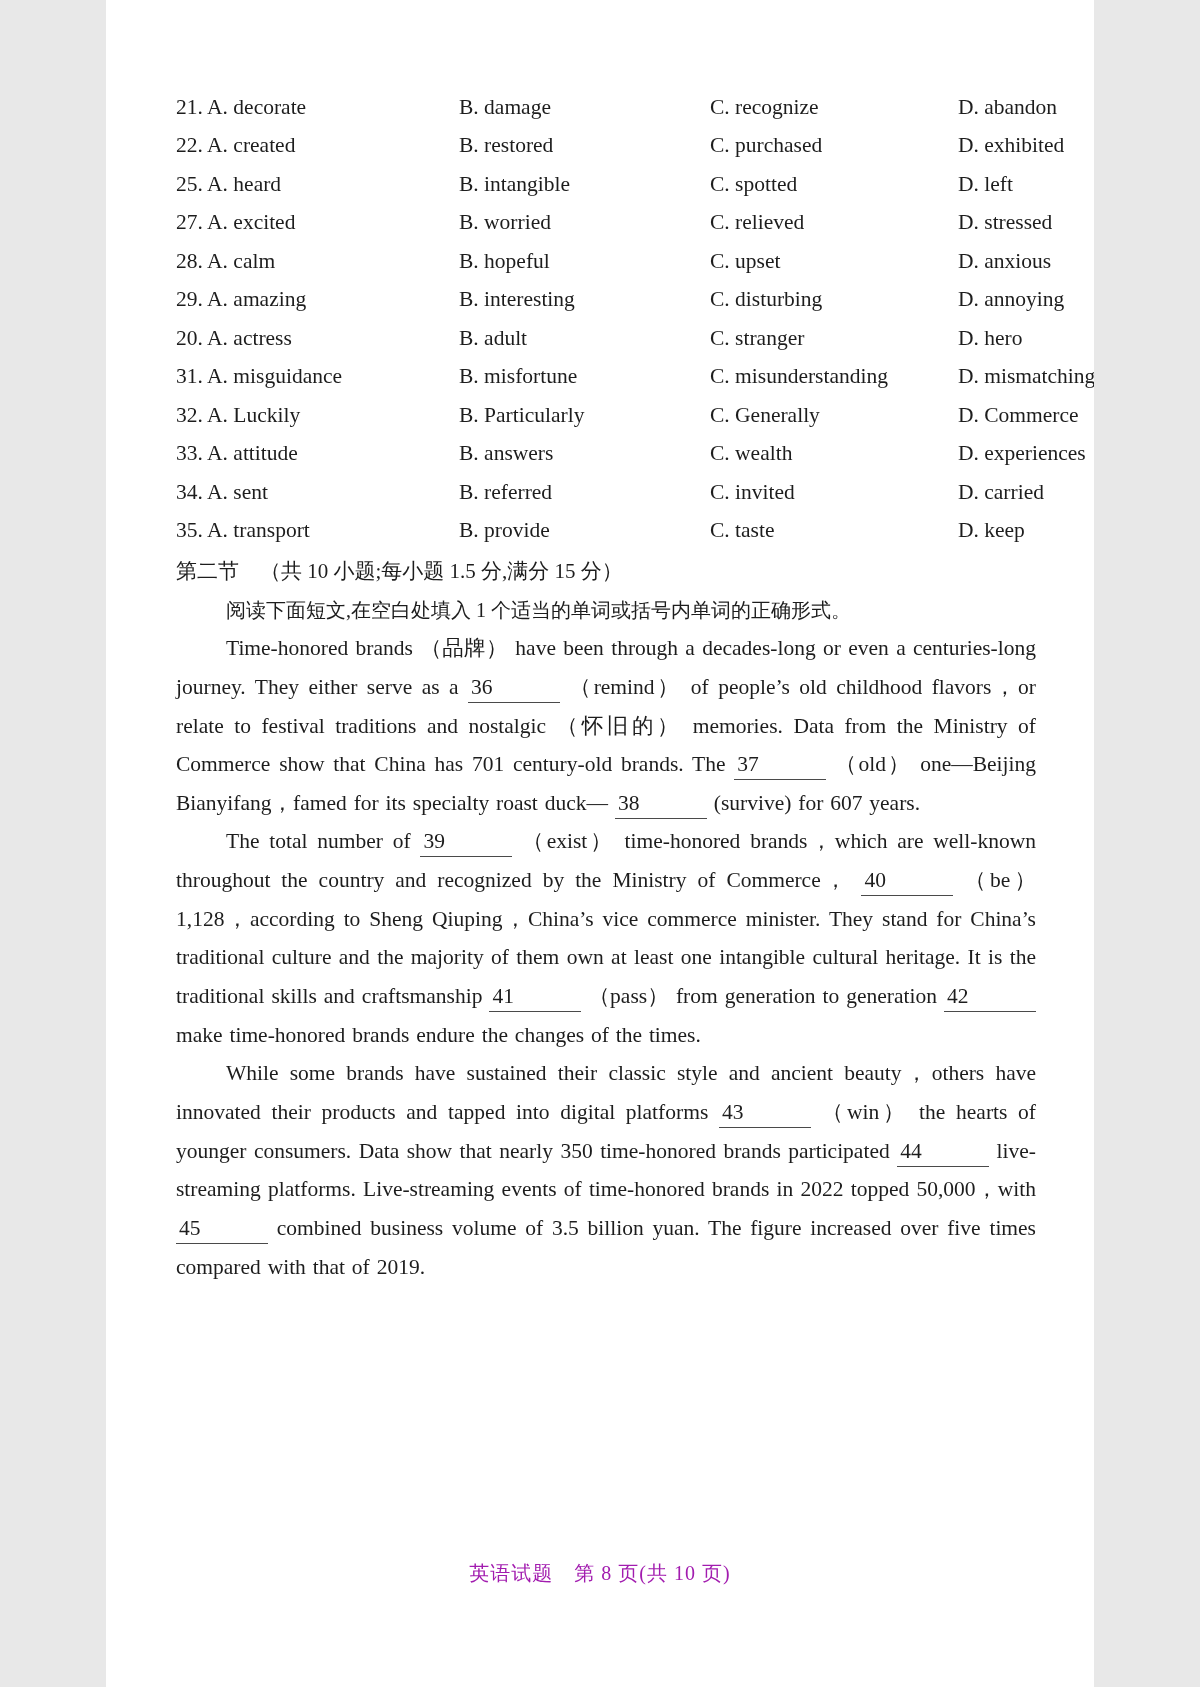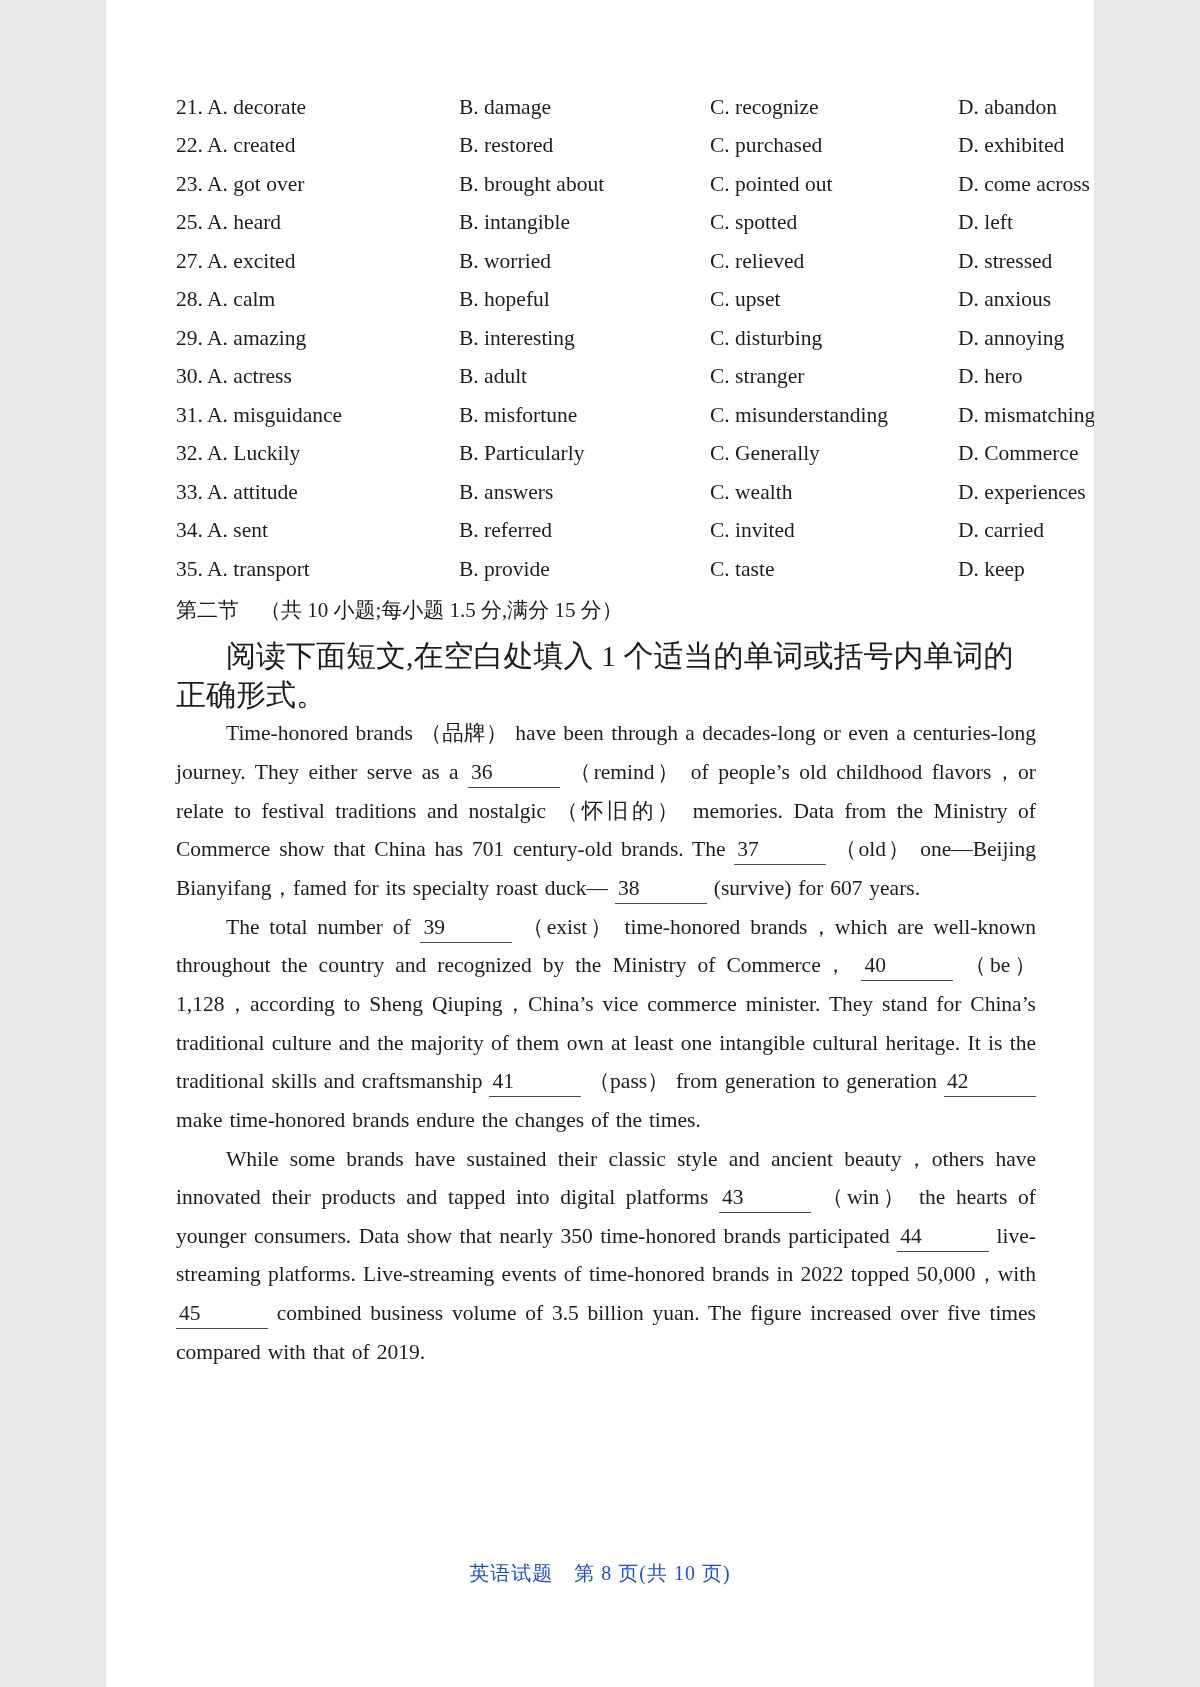--- a/index.html
+++ b/index.html
@@ -24,23 +24,22 @@
     white-space:nowrap;
   }
   .opt-cell { overflow:visible; }
 
   
   .sec-heading {
     font-size:21px; line-height:38.6px; margin-top:2px;
     white-space:nowrap;
   }
   .instruction {
-    font-size:30px; line-height:38.6px;
+    font-size:20px; line-height:38.6px;
     text-indent:50px;
-    margin-top:8px;
   }
 
   
   p.passage-par {
     margin:0;
     font-size:21.5px;
     line-height:38.65px;
     text-align:justify;
     text-align-last:left;
     text-indent:50px;
@@ -54,46 +53,40 @@
     line-height:24px;
     padding:0 3px 3px 3px;
     text-indent:0;
   }
 
   .footer {
     position:absolute; left:0; right:0; bottom:100px;
     text-align:center;
     font-size:20px;
     letter-spacing:1px;
-    color:#1d4ed8;
+    color:#a21caf;
   }
 </style>
 </head>
 <body>
 
 <div class="page">
   <div class="content">
     <div class="options">
         <div class="opt-row">
           <div class="opt-cell">21. A. decorate</div>
           <div class="opt-cell">B. damage</div>
           <div class="opt-cell">C. recognize</div>
           <div class="opt-cell">D. abandon</div>
         </div>
         <div class="opt-row">
           <div class="opt-cell">22. A. created</div>
           <div class="opt-cell">B. restored</div>
           <div class="opt-cell">C. purchased</div>
           <div class="opt-cell">D. exhibited</div>
-        </div>
-        <div class="opt-row">
-          <div class="opt-cell">23. A. got over</div>
-          <div class="opt-cell">B. brought about</div>
-          <div class="opt-cell">C. pointed out</div>
-          <div class="opt-cell">D. come across</div>
         </div>
         <div class="opt-row">
           <div class="opt-cell">25. A. heard</div>
           <div class="opt-cell">B. intangible</div>
           <div class="opt-cell">C. spotted</div>
           <div class="opt-cell">D. left</div>
         </div>
         <div class="opt-row">
           <div class="opt-cell">27. A. excited</div>
           <div class="opt-cell">B. worried</div>
@@ -106,21 +99,21 @@
           <div class="opt-cell">C. upset</div>
           <div class="opt-cell">D. anxious</div>
         </div>
         <div class="opt-row">
           <div class="opt-cell">29. A. amazing</div>
           <div class="opt-cell">B. interesting</div>
           <div class="opt-cell">C. disturbing</div>
           <div class="opt-cell">D. annoying</div>
         </div>
         <div class="opt-row">
-          <div class="opt-cell">30. A. actress</div>
+          <div class="opt-cell">20. A. actress</div>
           <div class="opt-cell">B. adult</div>
           <div class="opt-cell">C. stranger</div>
           <div class="opt-cell">D. hero</div>
         </div>
         <div class="opt-row">
           <div class="opt-cell">31. A. misguidance</div>
           <div class="opt-cell">B. misfortune</div>
           <div class="opt-cell">C. misunderstanding</div>
           <div class="opt-cell">D. mismatching</div>
         </div>

